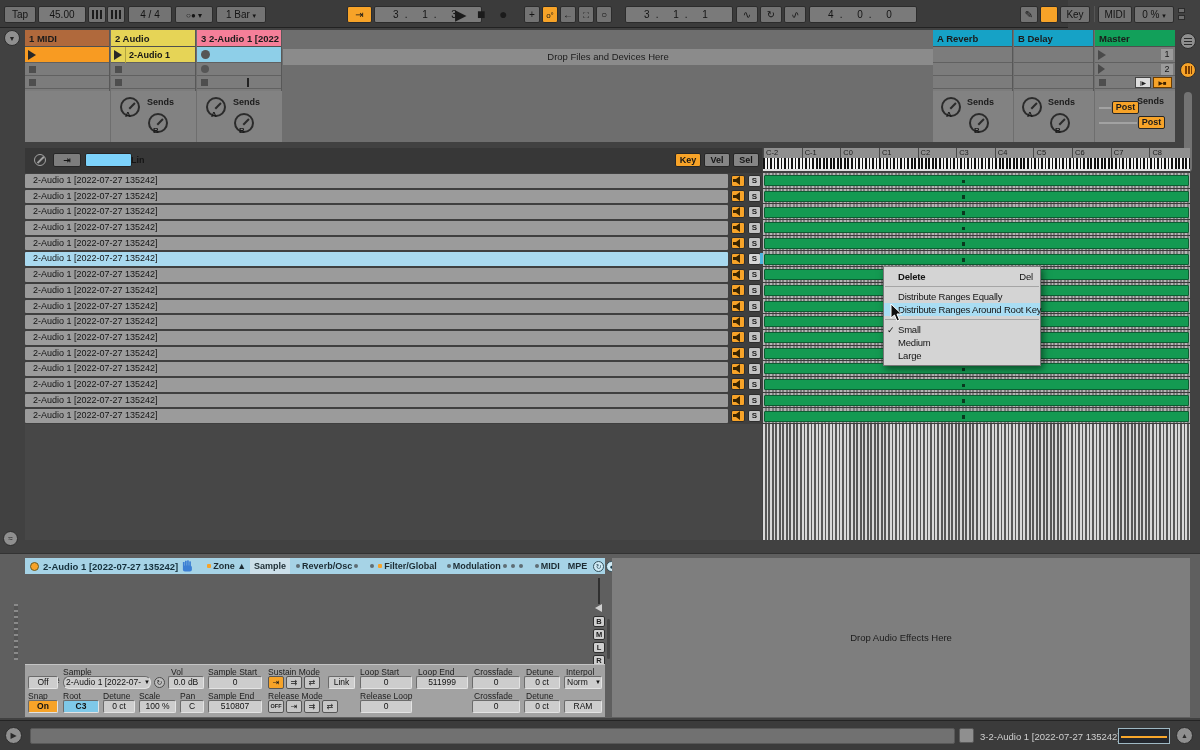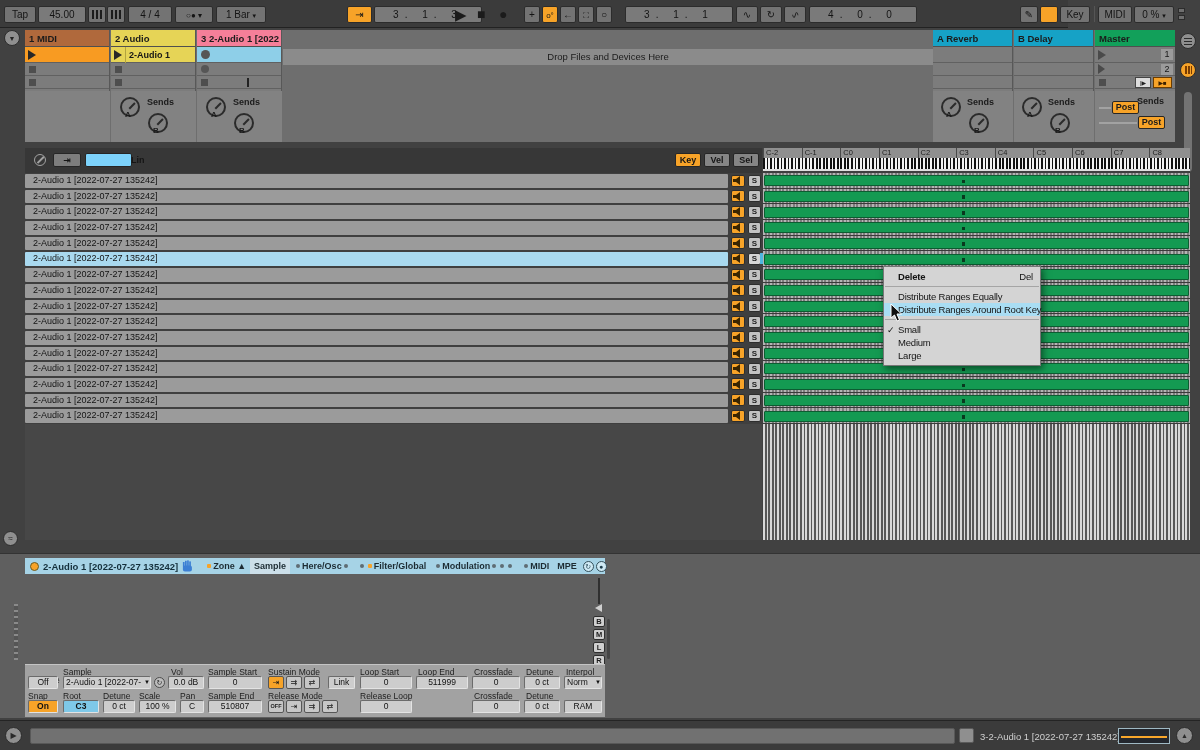--- a/index.html
+++ b/index.html
@@ -616,21 +616,21 @@
       <div id="tabs">
           <span class="tab">
             <i class="led-dot orange"></i>
             <span>Zone ▲</span>
           </span>
           <span class="tab sel">
             <span>Sample</span>
           </span>
           <span class="tab">
             <i class="led-dot"></i>
-            <span>Here/Osc</span>
+            <span>Reverb/Osc</span>
             <i class="led-dot"></i>
           </span>
           <span class="tab">
             <i class="led-dot"></i>
             <i class="led-dot orange"></i>
             <span>Filter/Global</span>
           </span>
           <span class="tab">
             <i class="led-dot"></i>
             <span>Modulation</span>
@@ -667,21 +667,21 @@
       <span class="plabel" style="left:146px;top:2px;">Vol</span>
       <span class="plabel" style="left:183px;top:2px;">Sample Start</span>
       <span class="plabel" style="left:243px;top:2px;">Sustain Mode</span>
       <span class="plabel" style="left:335px;top:2px;">Loop Start</span>
       <span class="plabel" style="left:393px;top:2px;">Loop End</span>
       <span class="plabel" style="left:449px;top:2px;">Crossfade</span>
       <span class="plabel" style="left:501px;top:2px;">Detune</span>
       <span class="plabel" style="left:541px;top:2px;">Interpol</span>
 
       <div class="pbox" style="left:3px;top:11px;width:30px;">Off</div>
-      <div class="pbox" style="left:38px;top:11px;width:88px;text-align:left;padding-left:2px;"><span>2-Audio 1 [2022-07-</span><span style="float:right;font-size:6px;">▼</span></div>
+      <div class="pbox" style="left:38px;top:11px;width:88px;text-align:left;padding-left:2px;border-radius:6px;"><span>2-Audio 1 [2022-07-</span><span style="float:right;font-size:6px;">▼</span></div>
       <span class="abs" style="left:129px;top:12px;width:11px;height:11px;border:1px solid #4c4c4c;border-radius:50%;background:#bdbdbd;font-size:7px;text-align:center;line-height:10px;color:#222;">↻</span>
       <div class="pbox" style="left:143px;top:11px;width:36px;">0.0 dB</div>
       <div class="pbox" style="left:183px;top:11px;width:54px;">0</div>
       <span class="mbtn on" style="left:243px;top:11px;">⇥</span>
       <span class="mbtn" style="left:261px;top:11px;">⇉</span>
       <span class="mbtn" style="left:279px;top:11px;">⇄</span>
       <div class="pbox" style="left:303px;top:11px;width:27px;">Link</div>
       <div class="pbox" style="left:335px;top:11px;width:52px;">0</div>
       <div class="pbox" style="left:391px;top:11px;width:52px;">511999</div>
       <div class="pbox" style="left:447px;top:11px;width:48px;">0</div>
@@ -708,20 +708,23 @@
       <span class="mbtn" style="left:243px;top:35px;font-size:5.5px;font-weight:bold;">OFF</span>
       <span class="mbtn" style="left:261px;top:35px;">⇥</span>
       <span class="mbtn" style="left:279px;top:35px;">⇉</span>
       <span class="mbtn" style="left:297px;top:35px;">⇄</span>
       <div class="pbox" style="left:335px;top:35px;width:52px;">0</div>
       <div class="pbox" style="left:447px;top:35px;width:48px;">0</div>
       <div class="pbox" style="left:499px;top:35px;width:36px;">0 ct</div>
       <div class="pbox" style="left:539px;top:35px;width:38px;">RAM</div>
     </div>
 
+    <div id="dropaudio">
+      <span>Drop Audio Effects Here</span>
+    </div>
   </div>
 
   <div id="statusbar">
     <div class="circlebtn" style="left:5px;top:6px;width:17px;height:17px;">
         <span style="font-size:8px;color:#2a2a2a;">▶</span>
       </div>
     <div id="statusfield"></div>
     <div id="clipchip"></div>
     <div id="clipname">3-2-Audio 1 [2022-07-27 135242]</div>
     <div id="clipthumb">

